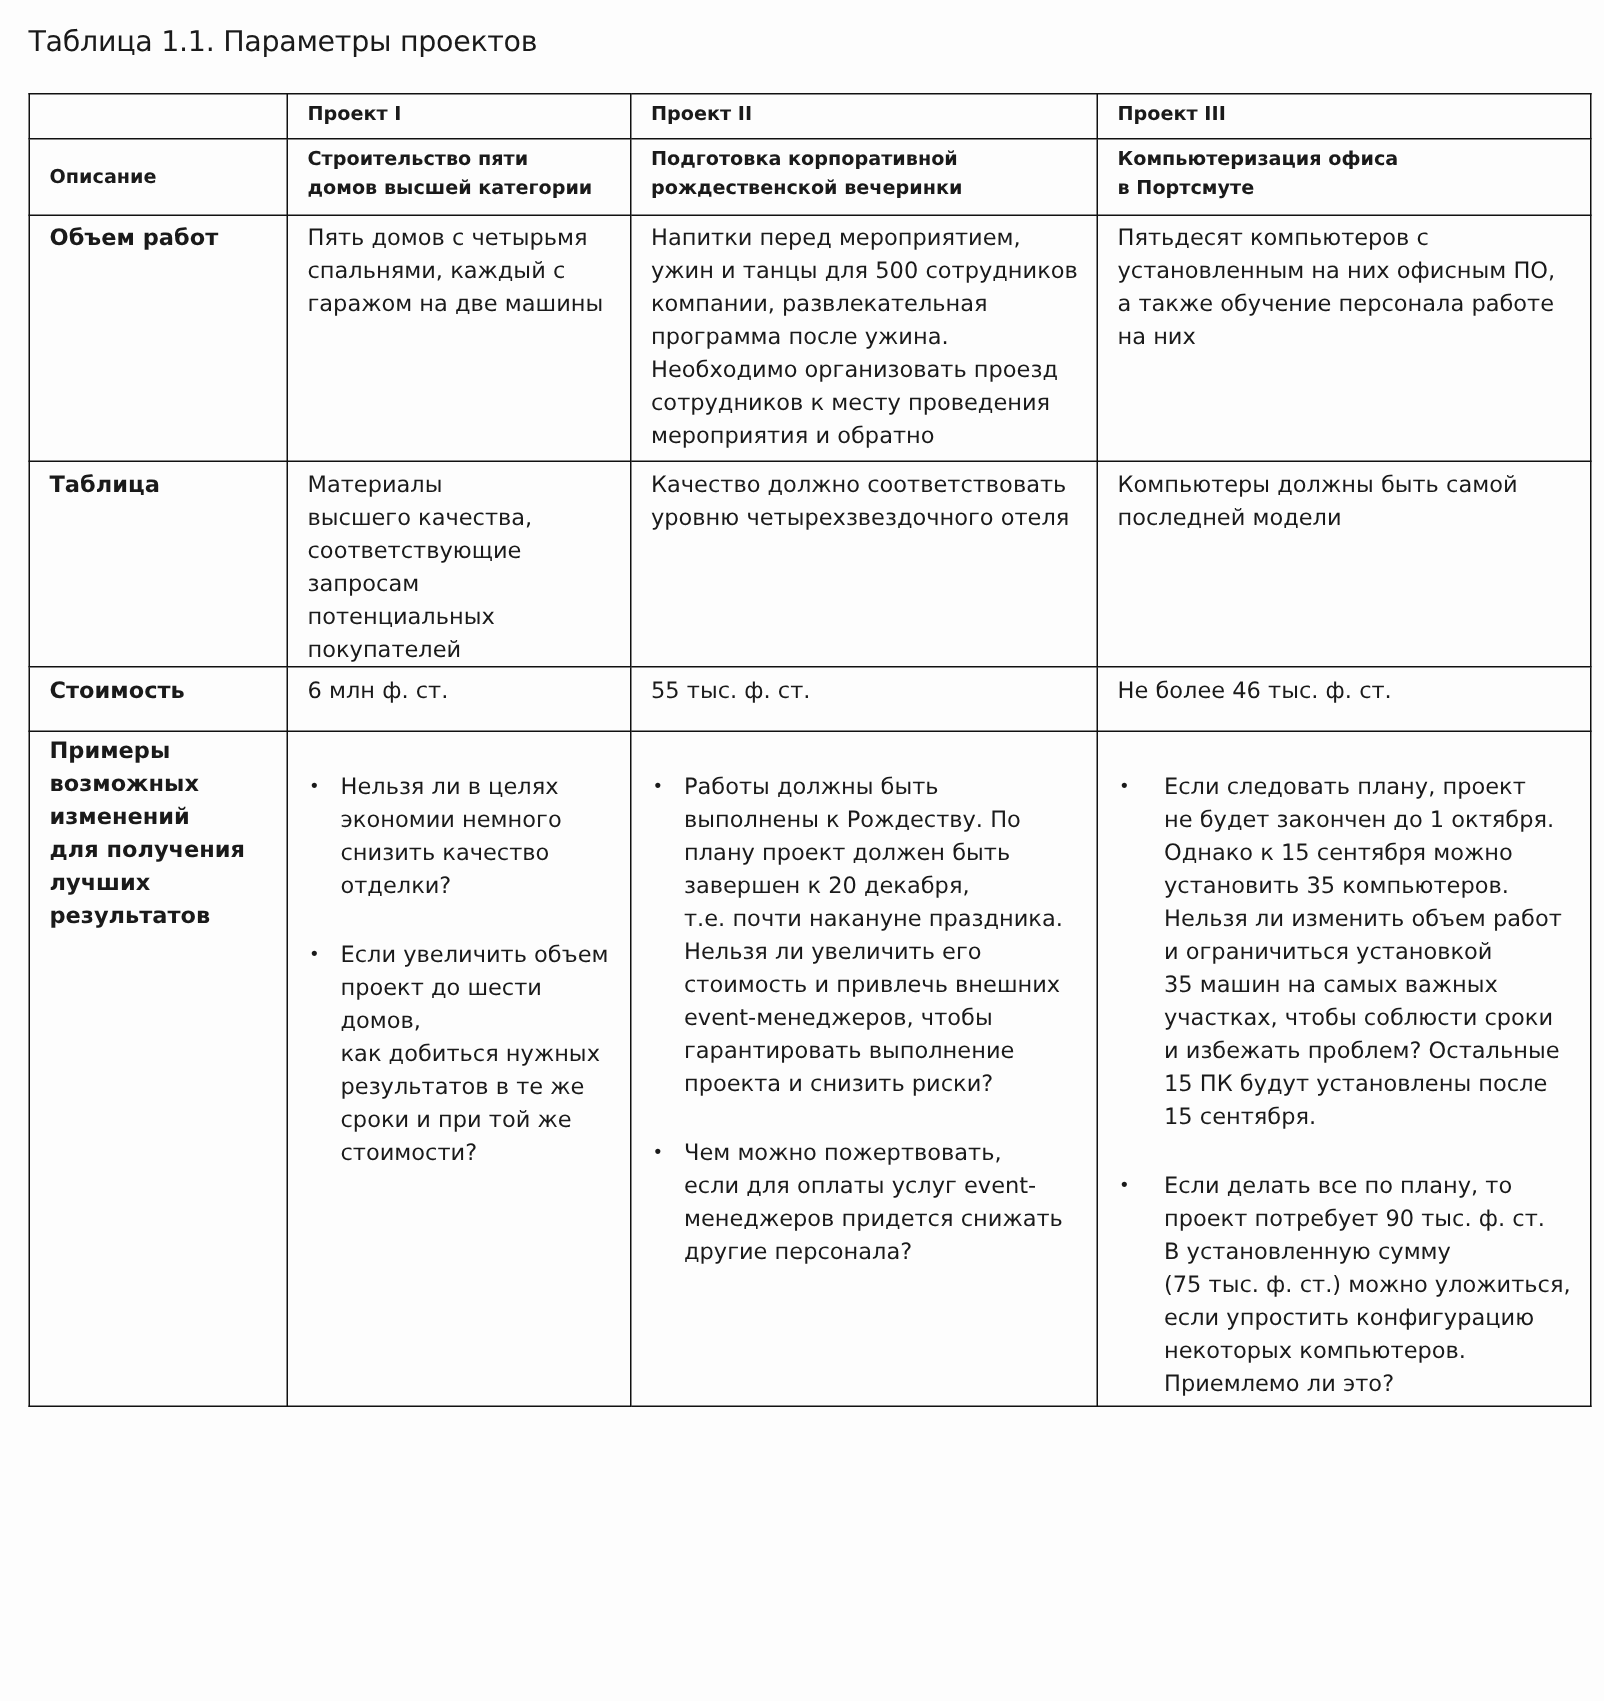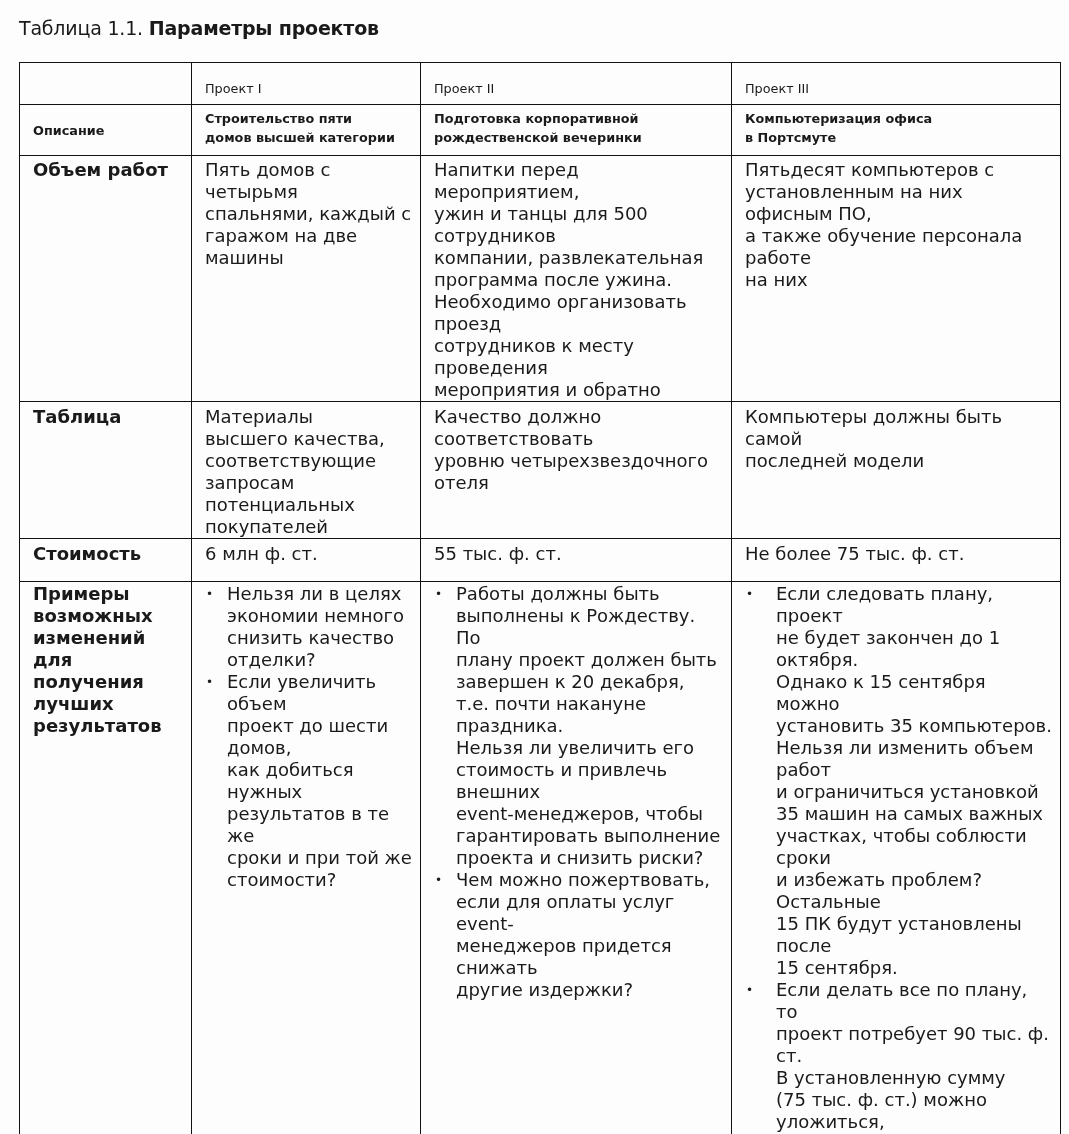--- a/index.html
+++ b/index.html
@@ -1,35 +1,35 @@
 <!DOCTYPE html>
 <html><head>
 <meta charset="utf-8">
 <style>
   html, body { margin: 0; padding: 0; background: #fdfdfd; }
   body { width: 1069px; height: 1134px; position: relative; font-family: "DejaVu Sans", "Liberation Sans", sans-serif; color: #1a1a1a; }
   .title { position: absolute; left: 19px; top: 14px; font-size: 19px; line-height: 28px; letter-spacing: -0.2px; }
   .title .num { font-weight: normal; }
-  .title .rest { font-weight: bold; }
+  .title .rest { font-weight: normal; }
   table.params { position: absolute; left: 19px; top: 62px; width: 1041px; border-collapse: collapse; table-layout: fixed; }
-  table.params td { border: 1.5px solid #111; vertical-align: top; padding: 0 6px 0 13px; font-size: 18px; line-height: 22px; }
+  table.params td { border: 1.5px solid #111; vertical-align: top; padding: 0 6px 0 13px; font-size: 15px; line-height: 22px; }
   col.c1 { width: 172px; } col.c2 { width: 229px; } col.c3 { width: 311px; } col.c4 { width: 329px; }
-  tr.hdr td { height: 25px; font-weight: normal; font-size: 12.8px; line-height: 19px; padding-top: 16px; padding-left: 13px; }
+  tr.hdr td { height: 25px; font-weight: bold; font-size: 12.8px; line-height: 19px; padding-top: 4px; padding-left: 13px; }
   tr.desc td { height: 46px; font-weight: bold; font-size: 12.8px; line-height: 19px; padding-top: 4px; }
   tr.desc td.rowlabel { vertical-align: middle; padding-top: 0; }
   td.rowlabel { font-weight: bold; padding-left: 13px; }
   tr.scope td { height: 160px; padding-top: 3px; }
   tr.quality td { height: 130px; padding-top: 4px; }
   tr.terms td { height: 48px; padding-top: 4px; }
   tr.cost td { height: 38px; padding-top: 4px; }
   tr.risk td { height: 42px; padding-top: 4px; }
   tr.changes td { height: 448px; padding-top: 1px; }
   tr.changes td.rowlabel { line-height: 22px; }
   ul.bul { list-style: none; margin: 0; padding: 0; }
-  ul.bul li { position: relative; padding-left: 22px; }
+  ul.bul li { position: relative; padding-left: 22px; margin-top: 24px; }
   ul.bul li::before { content: "•"; position: absolute; left: 1px; top: 0; font-size: 12px; }
   ul.bul.wide li { padding-left: 31px; }
   .cell-text { white-space: pre-line; }
 </style>
 </head>
 <body>
 
 <div class="title">
   <span class="num">Таблица 1.1.</span>
   <span class="rest">Параметры проектов</span>
@@ -85,21 +85,21 @@
 покупателей</td>
     <td class="cell-text">Качество должно соответствовать
 уровню четырехзвездочного отеля</td>
     <td class="cell-text">Компьютеры должны быть самой
 последней модели</td>
   </tr>
   <tr class="cost">
     <td class="rowlabel">Стоимость</td>
     <td>6 млн ф. ст.</td>
     <td>55 тыс. ф. ст.</td>
-    <td>Не более 75 тыс. ф. ст.</td>
+    <td>Не более 46 тыс. ф. ст.</td>
   </tr>
   <tr class="changes">
     <td class="rowlabel cell-text">Примеры
 возможных
 изменений
 для получения
 лучших
 результатов</td>
     <td>
       <ul class="bul">
@@ -123,21 +123,21 @@
 завершен к 20 декабря,
 т.е. почти накануне праздника.
 Нельзя ли увеличить его
 стоимость и привлечь внешних
 event-менеджеров, чтобы
 гарантировать выполнение
 проекта и снизить риски?</li>
         <li class="cell-text">Чем можно пожертвовать,
 если для оплаты услуг event-
 менеджеров придется снижать
-другие издержки?</li>
+другие персонала?</li>
       </ul>
     </td>
     <td>
       <ul class="bul wide">
         <li class="cell-text">Если следовать плану, проект
 не будет закончен до 1 октября.
 Однако к 15 сентября можно
 установить 35 компьютеров.
 Нельзя ли изменить объем работ
 и ограничиться установкой

